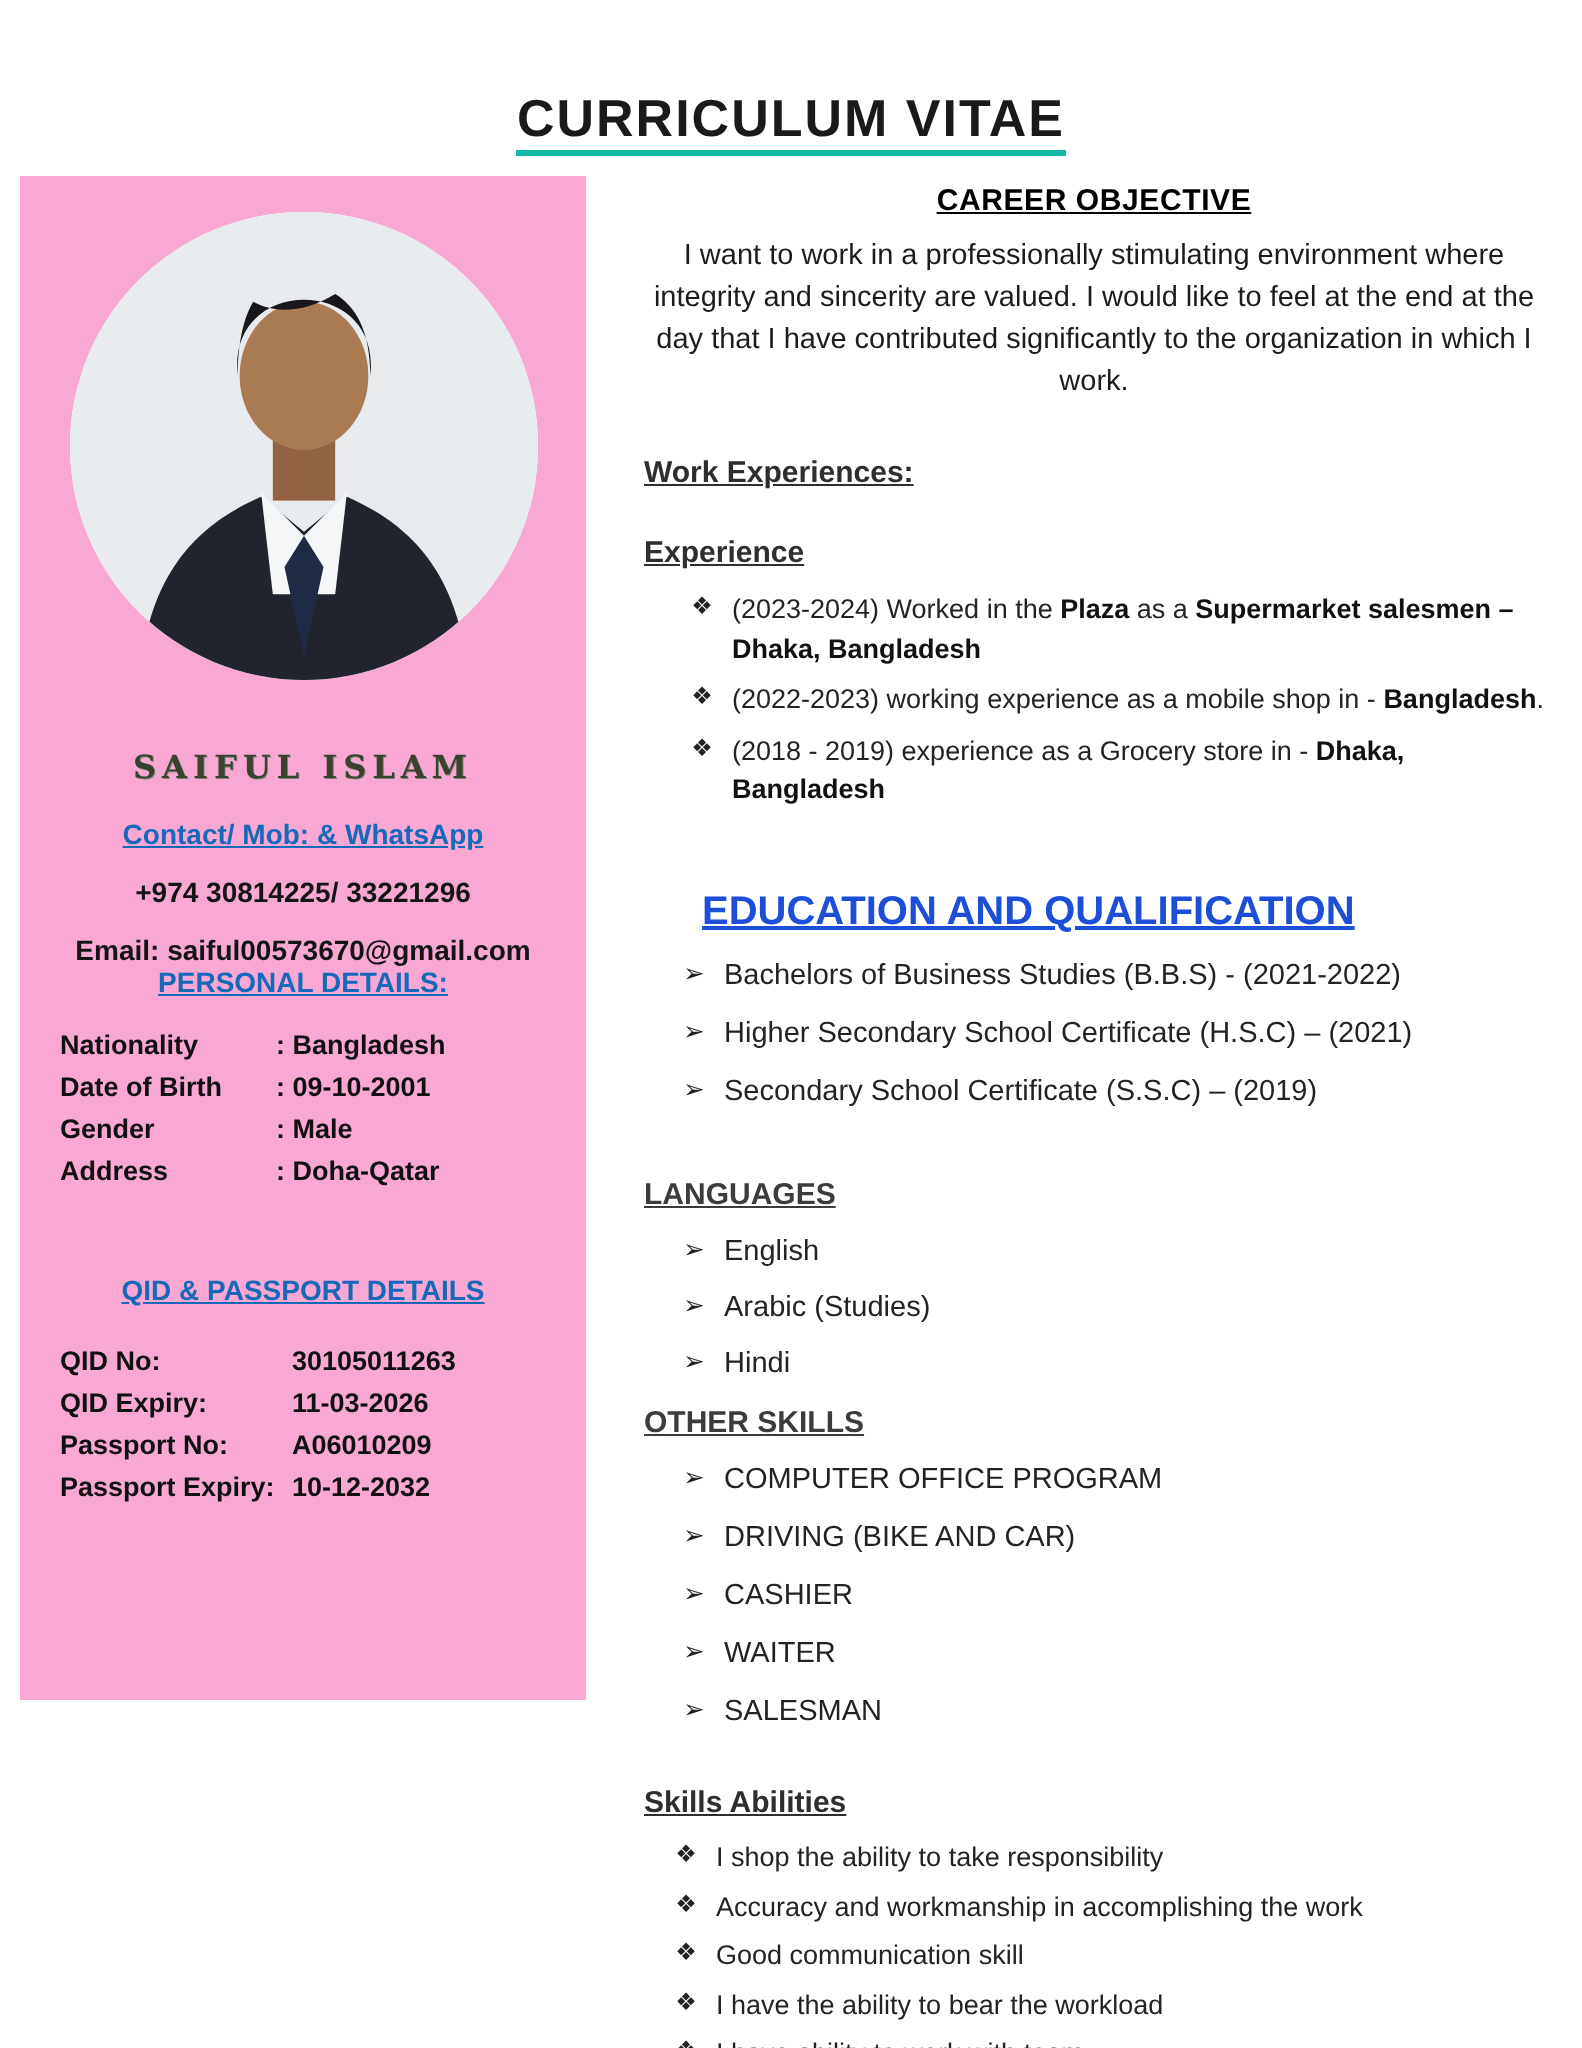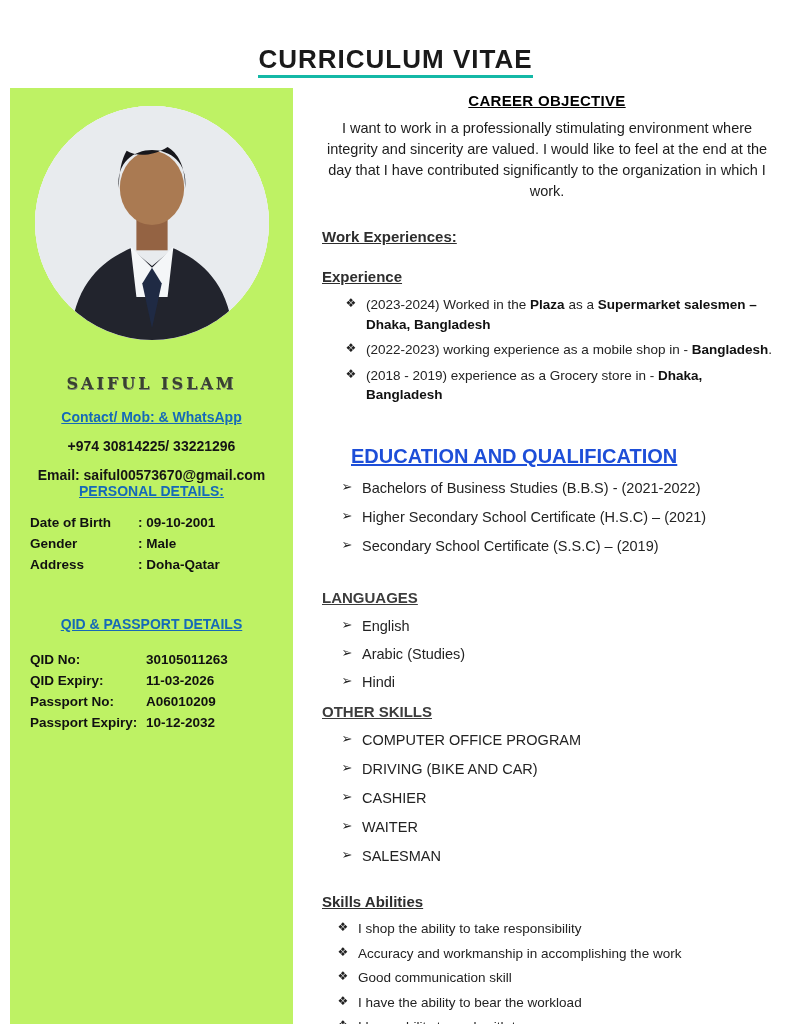--- a/index.html
+++ b/index.html
@@ -5,21 +5,21 @@
   * { margin:0; padding:0; box-sizing:border-box; }
   html,body { background:#ffffff; }
   body { font-family:"Liberation Sans", sans-serif; color:#1a1a1a; }
   .page { position:relative; width:791px; height:1024px; margin:0 auto; background:#fff; overflow:hidden; }
 
   
   .cv-title { position:absolute; top:44px; left:0; width:100%; text-align:center; }
   .cv-title span { font-size:26px; font-weight:bold; letter-spacing:1px; border-bottom:3px solid #14b8a6; padding-bottom:1px; }
 
   
-  .sidebar { position:absolute; left:10px; top:88px; width:283px; height:936px; background:#bef264; }
+  .sidebar { position:absolute; left:10px; top:88px; width:283px; height:762px; background:#f9a8d4; }
   .photo-wrap { width:234px; height:234px; margin:18px auto 0; border-radius:50%; background:#fff; overflow:hidden; }
   .photo-wrap svg { display:block; width:100%; height:100%; }
   .person-name { text-align:center; margin-top:34px; font-family:"DejaVu Serif", serif; font-weight:bold; font-size:16px; letter-spacing:3px; color:#39422f; text-shadow:0.5px 0.5px 0 #7a8472; }
   .contact-link { display:block; text-align:center; margin-top:16px; color:#1569b8; font-weight:bold; font-size:14px; text-decoration:underline; cursor:pointer; }
   .phone, .email { text-align:center; font-weight:bold; font-size:14px; margin-top:13px; color:#151515; }
   .side-heading { text-align:center; color:#1569b8; font-weight:bold; font-size:14px; text-decoration:underline; }
   .side-heading.personal { }
   .side-heading.qid { margin-top:44px;text-align:center; }
   .kv { margin:16px 16px 0 20px; }
   .kv-row { display:flex; font-size:13.5px; font-weight:bold; margin-bottom:6px; color:#111; }
@@ -84,20 +84,24 @@
 
     <a class="contact-link">Contact/ Mob: &amp; WhatsApp</a>
 
     <div class="phone">+974 30814225/ 33221296</div>
     <div class="email">Email: saiful00573670@gmail.com</div>
 
     <div class="side-heading personal">PERSONAL DETAILS:</div>
 
     <div class="kv">
 
+    <div class="kv-row">
+          <span class="kv-label">Nationality</span>
+          <span class="kv-value">: Bangladesh</span>
+        </div>
         <div class="kv-row">
           <span class="kv-label">Date of Birth</span>
           <span class="kv-value">: 09-10-2001</span>
         </div>
         <div class="kv-row">
           <span class="kv-label">Gender</span>
           <span class="kv-value">: Male</span>
         </div>
         <div class="kv-row">
           <span class="kv-label">Address</span>

